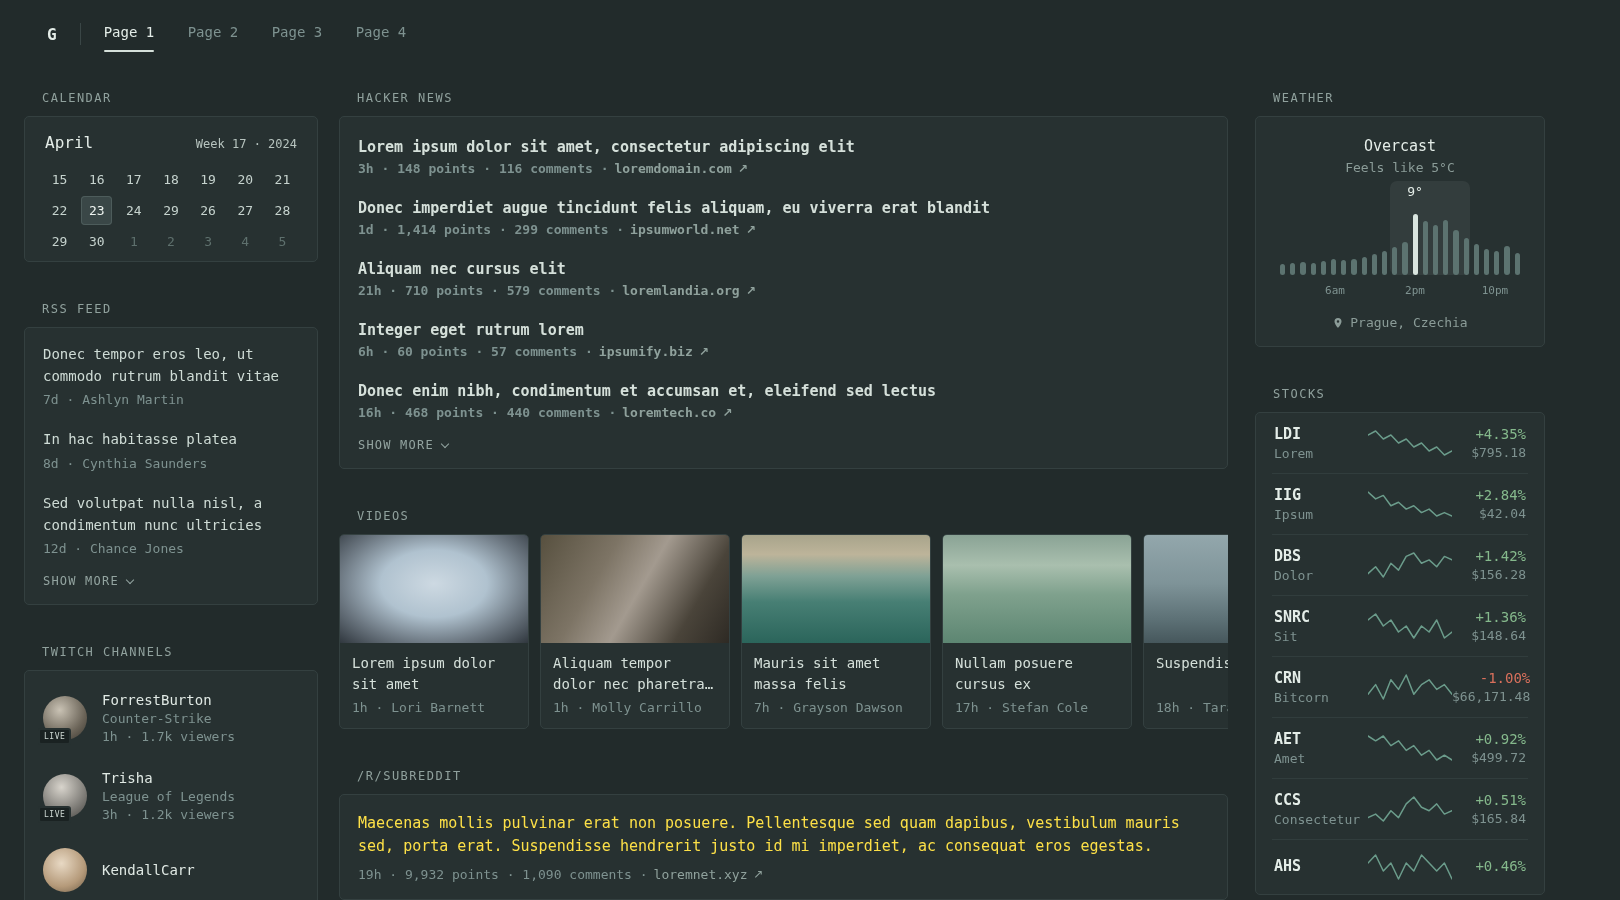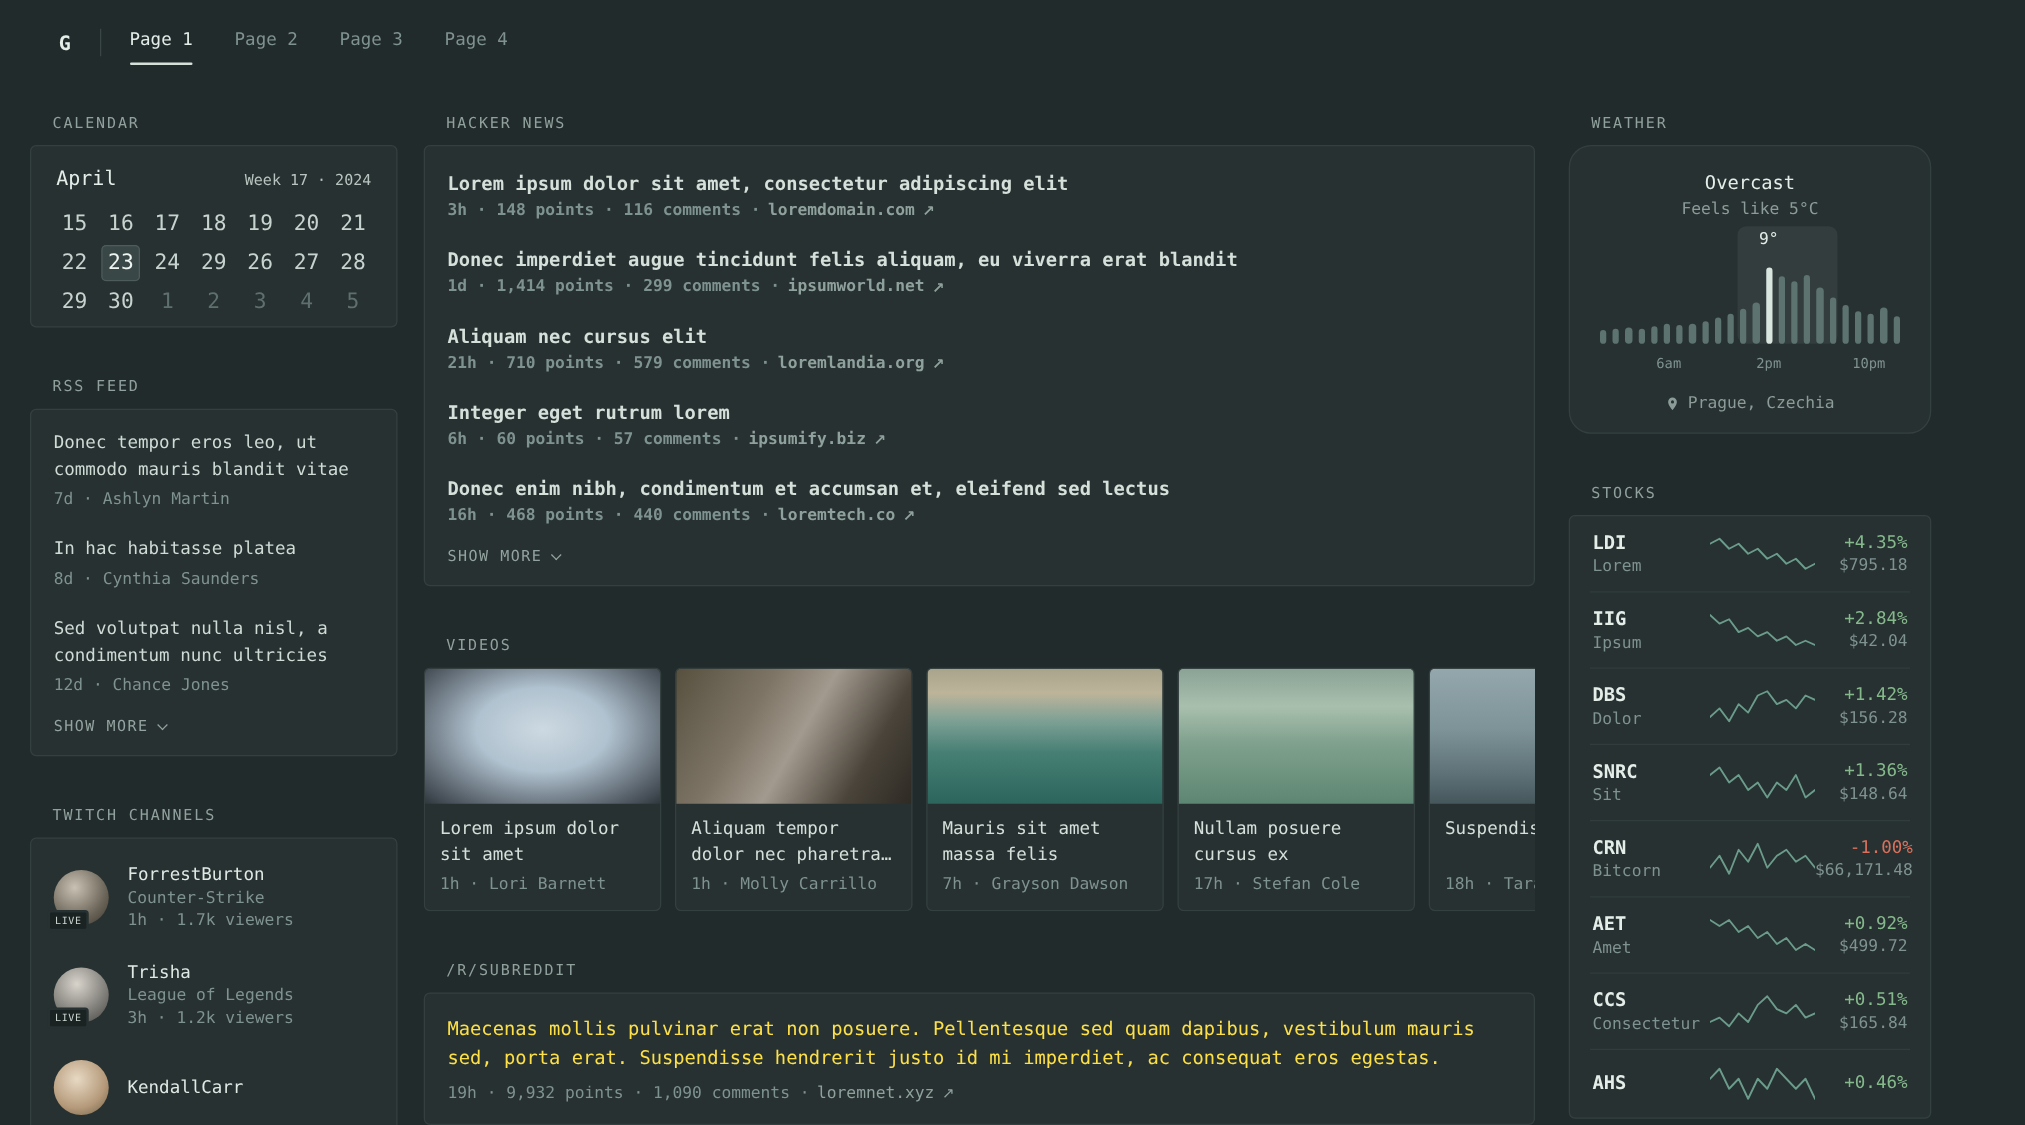--- a/index.html
+++ b/index.html
@@ -30,21 +30,21 @@
   .sec-title { font-size: 12px; font-weight: normal; letter-spacing: 1.5px; color: #90a19d; margin: 0 0 11px; padding-left: 18px; }
   .card { background: #273131; border: 1px solid #344040; border-radius: 5px; }
 
   
   .cal { padding: 16px 16px 4px; }
   .cal-head { display: flex; justify-content: space-between; align-items: baseline; margin-bottom: 12px; padding: 0 4px; }
   .cal-month { font-size: 16px; color: #e4ede8; }
   .cal-week { font-size: 12px; color: #b7c4bf; }
   .cal-grid { display: grid; grid-template-columns: repeat(7, 1fr); text-align: center; }
   .cal-dow span { font-size: 11px; color: #687a76; padding: 6px 0; }
-  .cal-days span { font-size: 17px; color: #c6d3ce; height: 29px; line-height: 29px; margin: 1px 3px; border-radius: 4px; }
+  .cal-days span { font-size: 13px; color: #c6d3ce; height: 29px; line-height: 29px; margin: 1px 3px; border-radius: 4px; }
   .cal-days span.selected { background: #3a4747; box-shadow: inset 0 0 0 1px #4d5c5b; color: #eef4f0; }
   .cal-days span.muted { color: #5e706d; }
 
   
   .feed { padding: 4px 18px 2px; }
   .feed article { padding: 12px 0 10px; }
   .feed .title { display: block; font-size: 14px; line-height: 1.55; color: #cfdcd6; }
   .meta { font-size: 13px; color: #7e9290; margin-top: 5px; }
   .show-more { display: flex; align-items: center; gap: 8px; font-size: 12px; letter-spacing: 1.2px; color: #93a4a0; padding: 8px 0 14px; }
   .chev { width: 6px; height: 6px; border-right: 1.5px solid currentColor; border-bottom: 1.5px solid currentColor; transform: rotate(45deg); margin-top: -3px; }
@@ -79,21 +79,21 @@
   .t5 { background: linear-gradient(to bottom, #93a7ac 0%, #7e9398 45%, #5d7176 78%, #46575c 100%); }
   .vtitle { font-size: 14px; line-height: 1.5; color: #d5e0da; padding: 10px 12px 0; height: 52px; overflow: hidden; }
   .vmeta { font-size: 13px; color: #7e9290; padding: 5px 12px 13px; }
 
   
   .reddit { padding: 17px 18px; }
   .reddit .title { display: block; font-size: 15px; line-height: 1.55; color: #fde047; }
   .reddit .metaline { margin-top: 8px; }
 
   
-  .weather { padding: 20px 24px 16px; text-align: center; border-radius: 18px; }
+  .weather { padding: 20px 24px 16px; text-align: center; }
   .cond { font-size: 15px; color: #e4ede8; }
   .feels { font-size: 13px; color: #8b9c98; margin-top: 5px; }
   .wx-chart { position: relative; height: 66px; display: flex; align-items: flex-end; gap: 5px; margin-top: 34px; }
   .wx-bar { flex: 1; background: #5c7370; border-radius: 3px; position: relative; z-index: 1; min-height: 6px; }
   .wx-bar.peak { background: #d9e5df; }
   .wx-highlight { position: absolute; top: -28px; bottom: 0; background: rgba(255,255,255,0.06); border-radius: 7px; z-index: 0; }
   .wx-peak-label { position: absolute; top: -25px; transform: translateX(-50%); font-size: 13px; color: #e4ede8; z-index: 2; white-space: nowrap; }
   .wx-times { position: relative; height: 15px; margin-top: 9px; }
   .wx-times span { position: absolute; transform: translateX(-50%); font-size: 11px; color: #7e9290; }
   .loc { display: flex; justify-content: center; align-items: center; gap: 6px; margin-top: 16px; color: #8b9c98; font-size: 13px; }
@@ -160,21 +160,21 @@
           <span class="muted">4</span>
           <span class="muted">5</span>
         </div>
       </div>
     </section>
 
     <section>
       <h2 class="sec-title">RSS FEED</h2>
       <div class="card feed">
         <article>
-          <a class="title">Donec tempor eros leo, ut commodo mauris blandit vitae</a>
+          <a class="title">Donec tempor eros leo, ut commodo rutrum blandit vitae</a>
           <div class="meta">7d · Ashlyn Martin</div>
         </article>
         <article>
           <a class="title">In hac habitasse platea</a>
           <div class="meta">8d · Cynthia Saunders</div>
         </article>
         <article>
           <a class="title">Sed volutpat nulla nisl, a condimentum nunc ultricies</a>
           <div class="meta">12d · Chance Jones</div>
         </article>

